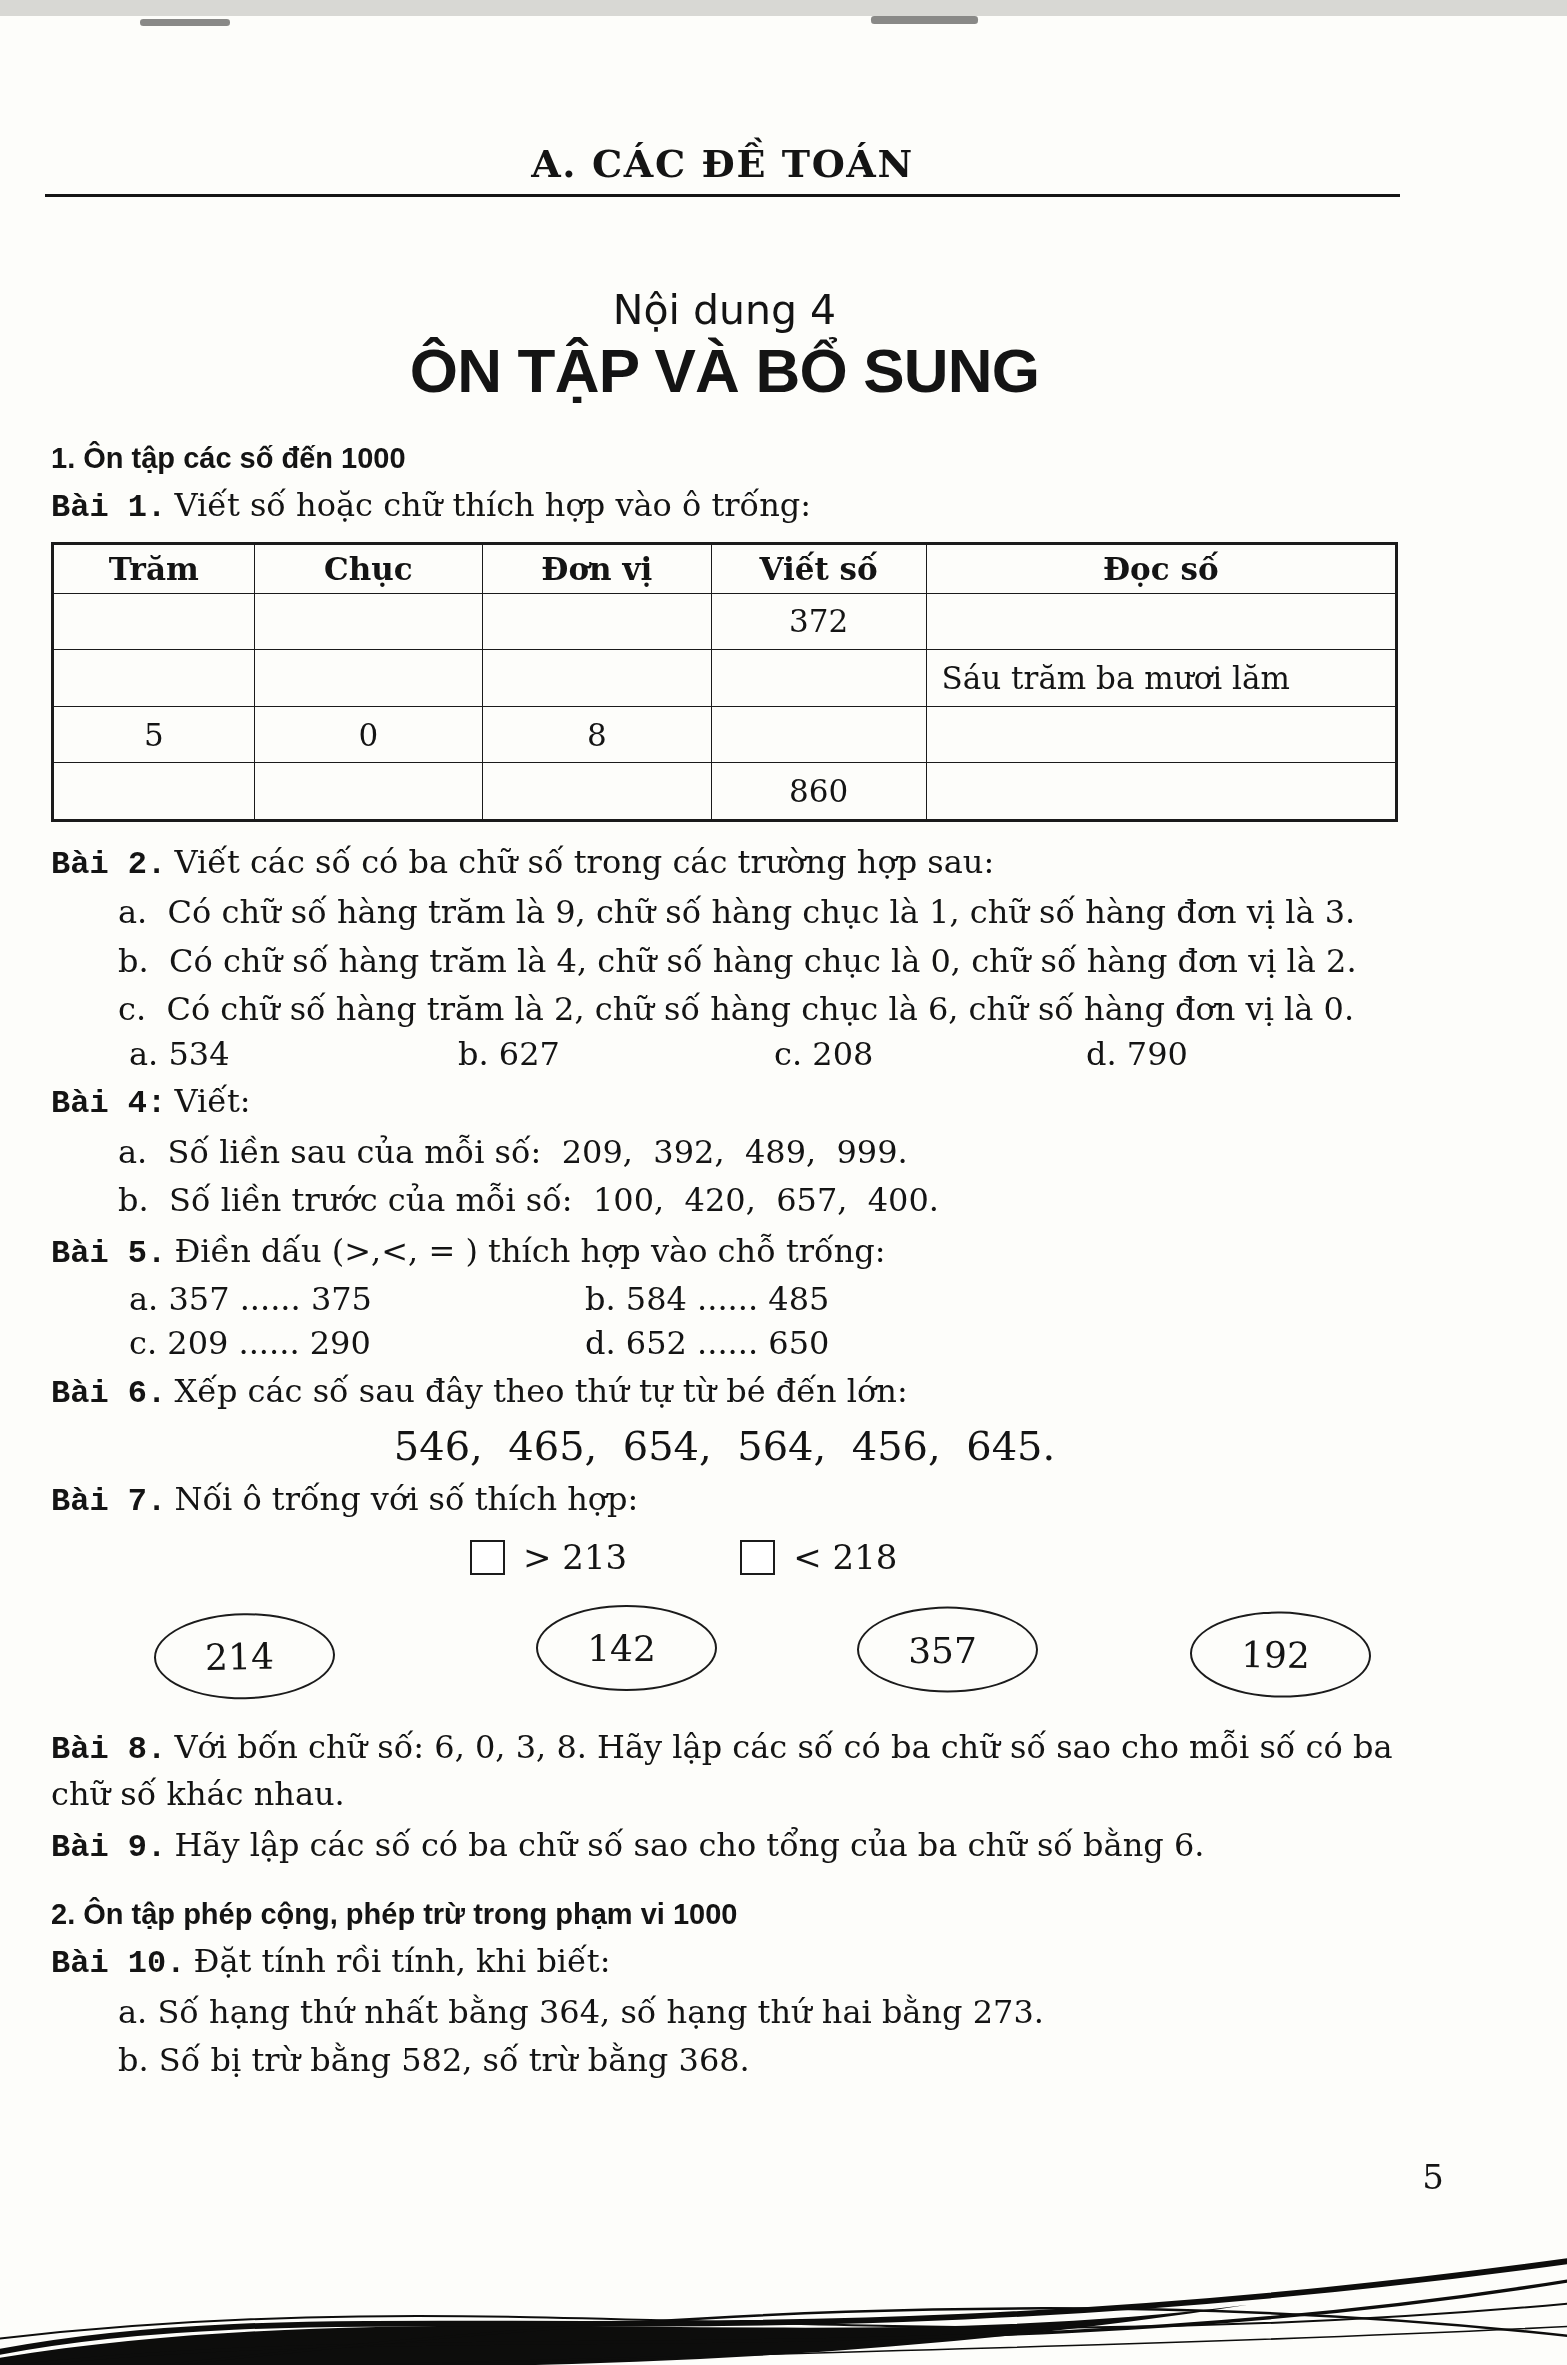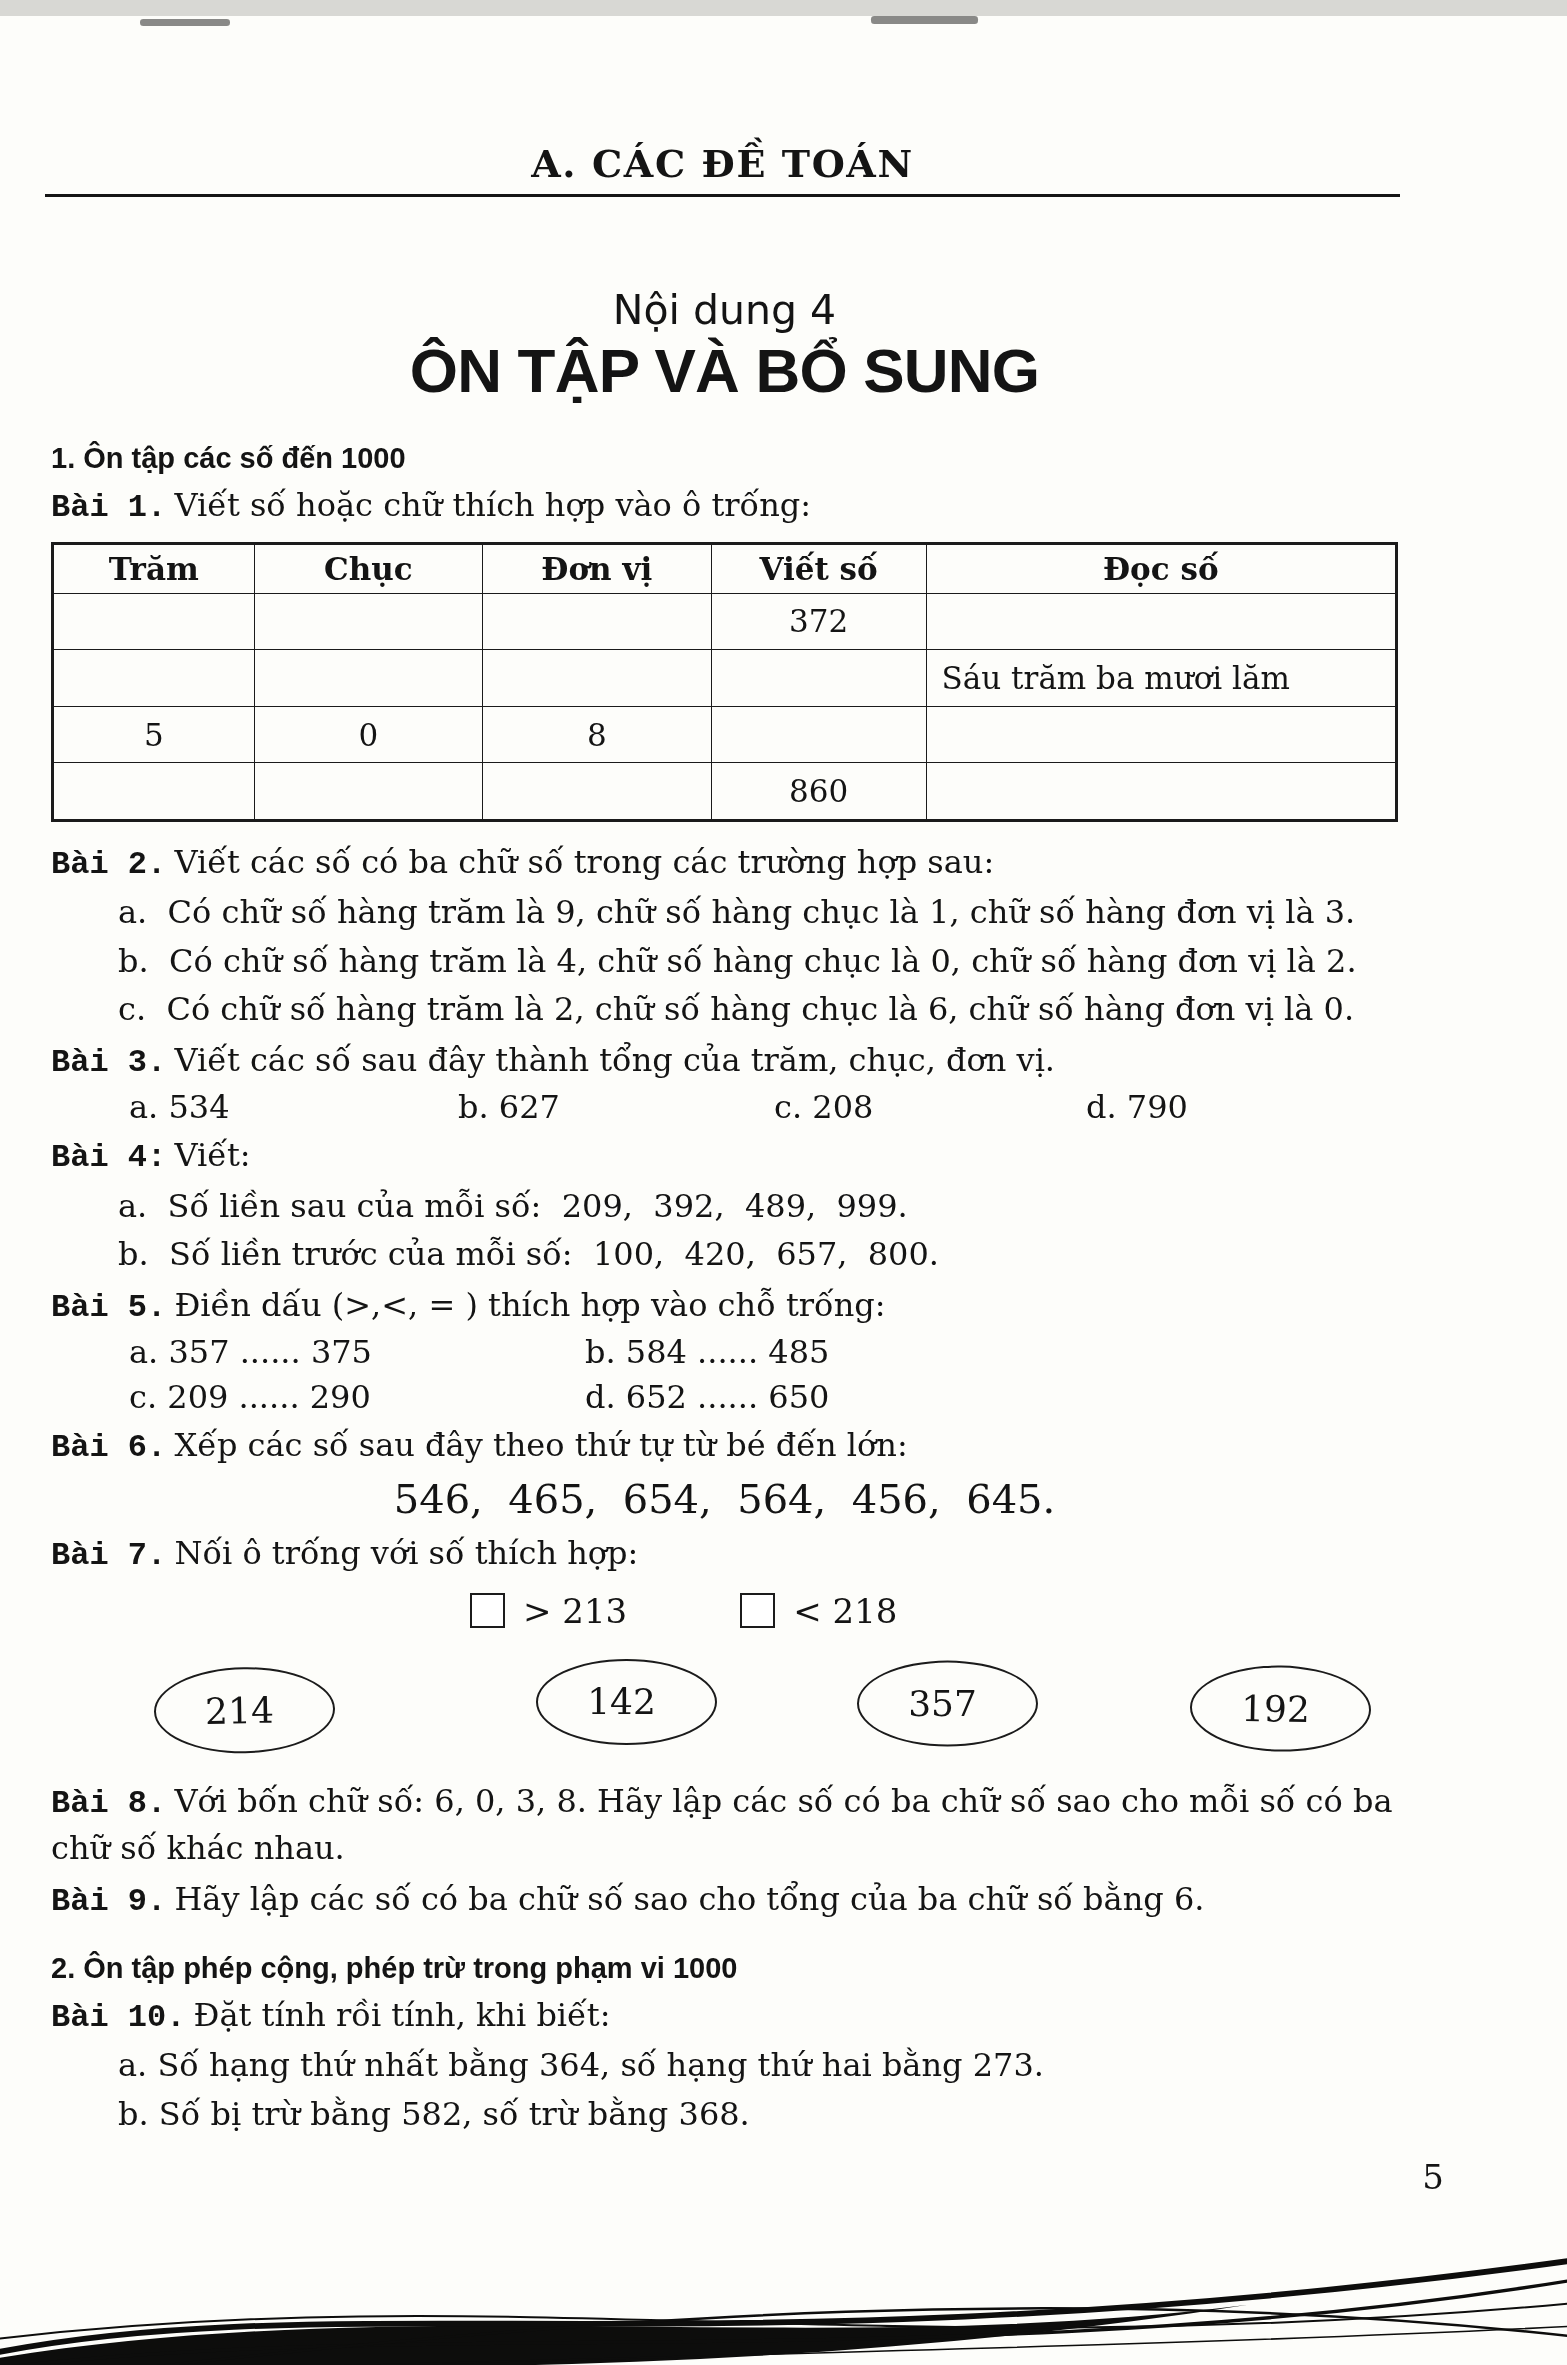--- a/index.html
+++ b/index.html
@@ -156,31 +156,30 @@
           <td class="doc-cell"></td>
         </tr>
       </tbody>
     </table>
 
     <p class="ex"><span class="lbl">Bài 2.</span><span>Viết các số có ba chữ số trong các trường hợp sau:</span></p>
     <p class="item">a.  Có chữ số hàng trăm là 9, chữ số hàng chục là 1, chữ số hàng đơn vị là 3.</p>
     <p class="item">b.  Có chữ số hàng trăm là 4, chữ số hàng chục là 0, chữ số hàng đơn vị là 2.</p>
     <p class="item">c.  Có chữ số hàng trăm là 2, chữ số hàng chục là 6, chữ số hàng đơn vị là 0.</p>
 
-    <p class="ex"><span class="lbl">Bài 3.</span><span>Viết các số sau đây thành tổng của trăm, chục, đơn vị.</span></p>
     <div class="row4">
       <span>a. 534</span>
       <span>b. 627</span>
       <span>c. 208</span>
       <span>d. 790</span>
     </div>
 
     <p class="ex"><span class="lbl">Bài 4:</span><span>Viết:</span></p>
     <p class="item">a.  Số liền sau của mỗi số:  209,  392,  489,  999.</p>
-    <p class="item">b.  Số liền trước của mỗi số:  100,  420,  657,  800.</p>
+    <p class="item">b.  Số liền trước của mỗi số:  100,  420,  657,  400.</p>
 
     <p class="ex"><span class="lbl">Bài 5.</span><span>Điền dấu (&gt;,&lt;, = ) thích hợp vào chỗ trống:</span></p>
     <div class="grid2">
       <span>a. 357 ...... 375</span>
       <span>b. 584 ...... 485</span>
       <span>c. 209 ...... 290</span>
       <span>d. 652 ...... 650</span>
     </div>
 
     <p class="ex"><span class="lbl">Bài 6.</span><span>Xếp các số sau đây theo thứ tự từ bé đến lớn:</span></p>

